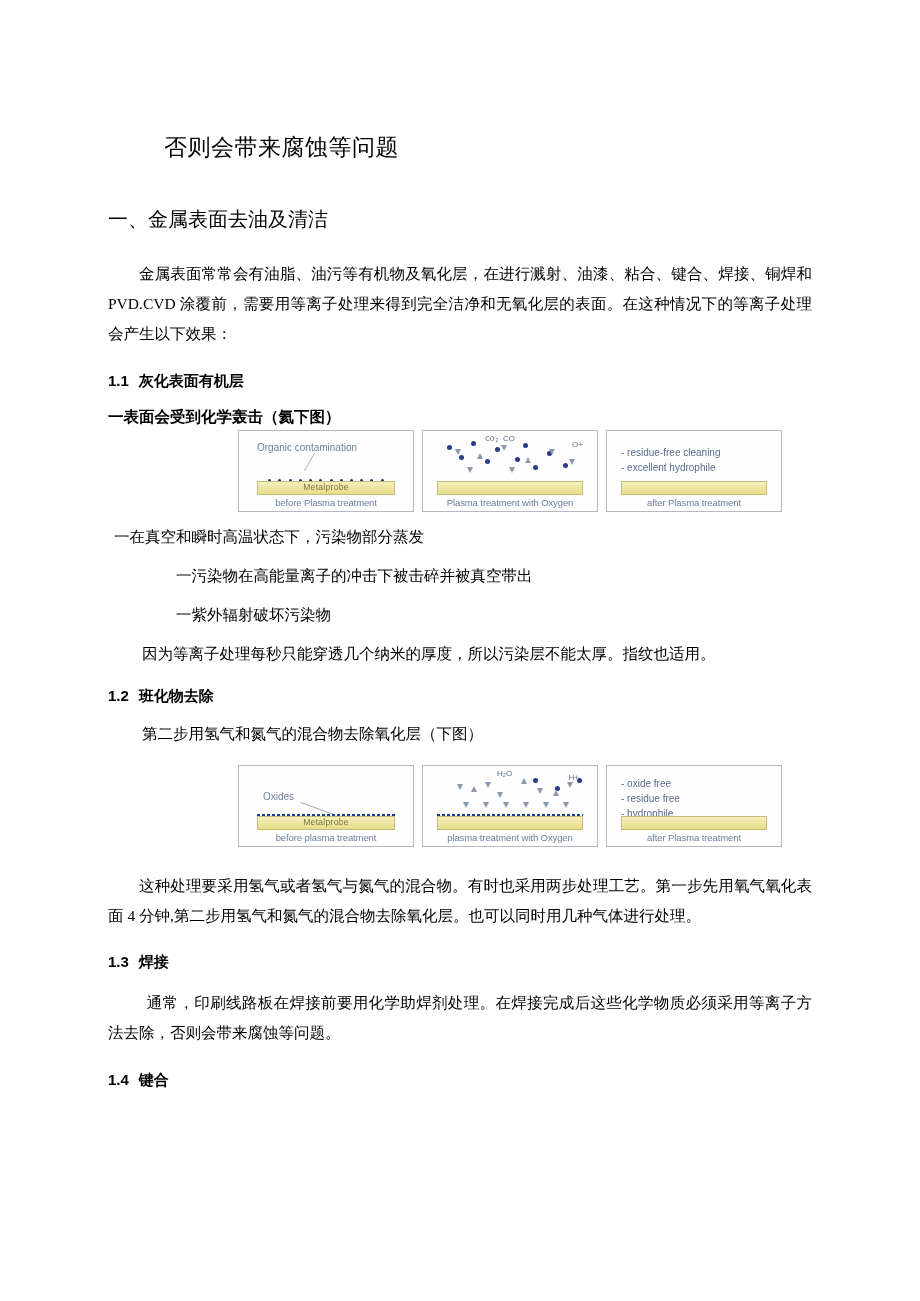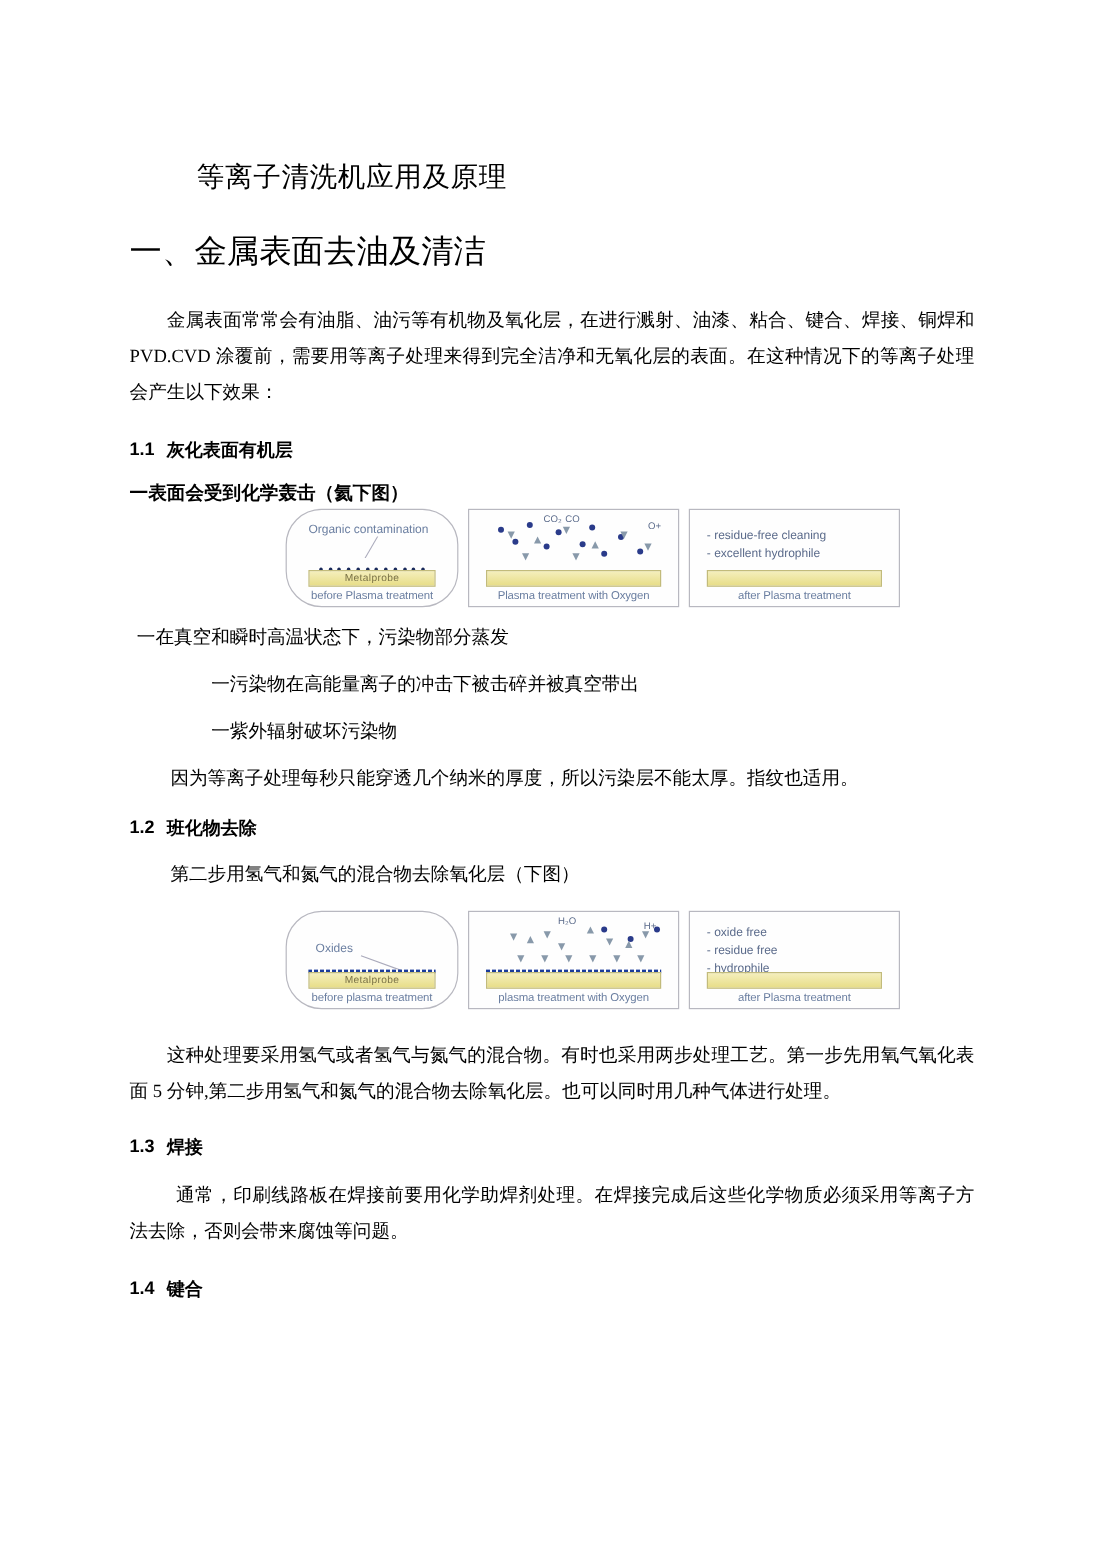--- a/index.html
+++ b/index.html
@@ -15,22 +15,22 @@
     box-sizing: border-box;
     padding: 132px 108px 0 108px;
     color: #000;
   }
   .title {
     font-size: 23px;
     margin-left: 56px;
     letter-spacing: 0.5px;
   }
   .section-h {
-    font-size: 27px;
-    margin-top: 28px;
+    font-size: 20px;
+    margin-top: 43px;
   }
   .para {
     font-size: 15.5px;
     line-height: 1.95;
     margin-top: 26px;
     text-align: justify;
     text-indent: 2em;
   }
   .subhead {
     font-family: Arial, "Microsoft YaHei", sans-serif;
@@ -78,21 +78,21 @@
     overflow: hidden;
   }
   .panel .caption {
     position: absolute;
     left: 0; right: 0; bottom: 3px;
     text-align: center;
     font: 9.5px/1 Arial, sans-serif;
     color: #6a7ea0;
     letter-spacing: -0.1px;
   }
-  .w1 { width: 144px; border-radius: 30px; }
+  .w1 { width: 176px; }
   .w2 { width: 176px; }
   .w3 { width: 176px; }
 
   
   .org-label {
     position:absolute; top:12px; left:18px;
     font:10px/1 Arial,sans-serif; color:#6a7ea0;
   }
   .metalbar {
     position:absolute; left:18px; right:18px; bottom:16px;
@@ -145,21 +145,21 @@
   .leader2 {
     position:absolute; top:36px; left:62px; width:46px; height:14px;
     border-top:1px solid #aab; transform: rotate(20deg); transform-origin:left top;
   }
 </style>
 </head>
 <body>
 
 <div class="page">
 
-  <div class="title">等离子清洗机应用及原理</div>
+  <div class="title">否则会带来腐蚀等问题</div>
 
   <div class="section-h">一、金属表面去油及清洁</div>
 
   <p class="para" style="text-indent:2em;"><span>金属表面常常会有油脂、油污等有机物及氧化层，在进行溅射、油漆、粘合、键合、焊接、铜焊和 PVD.CVD 涂覆前，需要用等离子处理来得到完全洁净和无氧化层的表面。在这种情况下的等离子处理会产生以下效果：</span></p>
 
   <div class="subhead">
     <span class="num">1.1</span>
     <span>灰化表面有机层</span>
   </div>
 
@@ -183,21 +183,21 @@
             <span></span>
             <span></span>
             <span></span>
             <span></span>
         </div>
         <div class="metalbar label" data-txt="Metalprobe"></div>
         <div class="caption">before Plasma treatment</div>
       </div>
 
       <div class="panel w2">
-        <div class="gas-label" style="top:4px;left:62px;">CO₂</div>
+        <div class="gas-label" style="top:4px;left:62px;font-family:Liberation Mono, monospace;">CO₂</div>
         <div class="gas-label" style="top:4px;left:80px;">CO</div>
         <div class="gas-label" style="top:10px;right:14px;">O+</div>
         <div class="balls">
           <div class="ball" style="top:8px;left:10px"></div>
             <div class="ball" style="top:4px;left:34px"></div>
           <div class="ball" style="top:18px;left:22px"></div>
             <div class="ball" style="top:10px;left:58px"></div>
           <div class="ball" style="top:22px;left:48px"></div>
             <div class="ball" style="top:6px;left:86px"></div>
           <div class="ball" style="top:20px;left:78px"></div>
@@ -284,21 +284,21 @@
           <div>- oxide free</div>
           <div>- residue free</div>
           <div>- hydrophile</div>
         </div>
         <div class="metalbar" style="left:14px;right:14px;"></div>
         <div class="caption">after Plasma treatment</div>
       </div>
     </div>
   </div>
 
-  <p class="para" style="margin-top:24px;"><span>这种处理要采用氢气或者氢气与氮气的混合物。有时也采用两步处理工艺。第一步先用氧气氧化表面 5 分钟,第二步用氢气和氮气的混合物去除氧化层。也可以同时用几种气体进行处理。</span></p>
+  <p class="para" style="margin-top:24px;"><span>这种处理要采用氢气或者氢气与氮气的混合物。有时也采用两步处理工艺。第一步先用氧气氧化表面 4 分钟,第二步用氢气和氮气的混合物去除氧化层。也可以同时用几种气体进行处理。</span></p>
 
   <div class="subhead">
     <span class="num">1.3</span>
     <span>焊接</span>
   </div>
   <p class="para" style="margin-top:16px;"><span style="margin-left:0.5em;">通常，印刷线路板在焊接前要用化学助焊剂处理。在焊接完成后这些化学物质必须采用等离子方法去除，否则会带来腐蚀等问题。</span></p>
 
   <div class="subhead">
     <span class="num">1.4</span>
     <span>键合</span>

